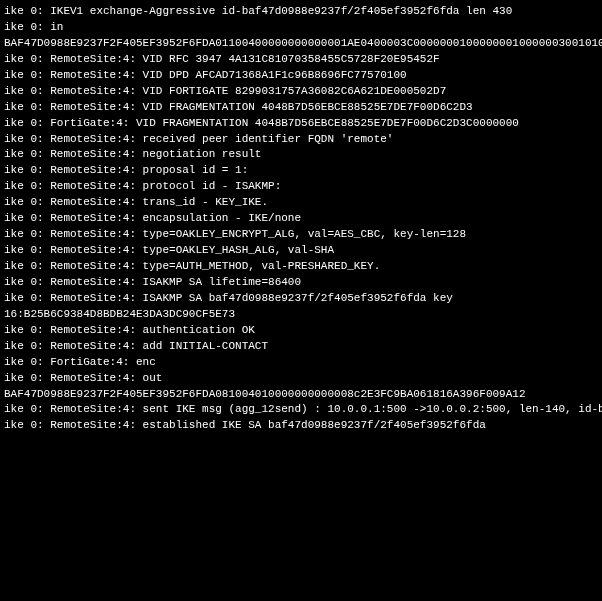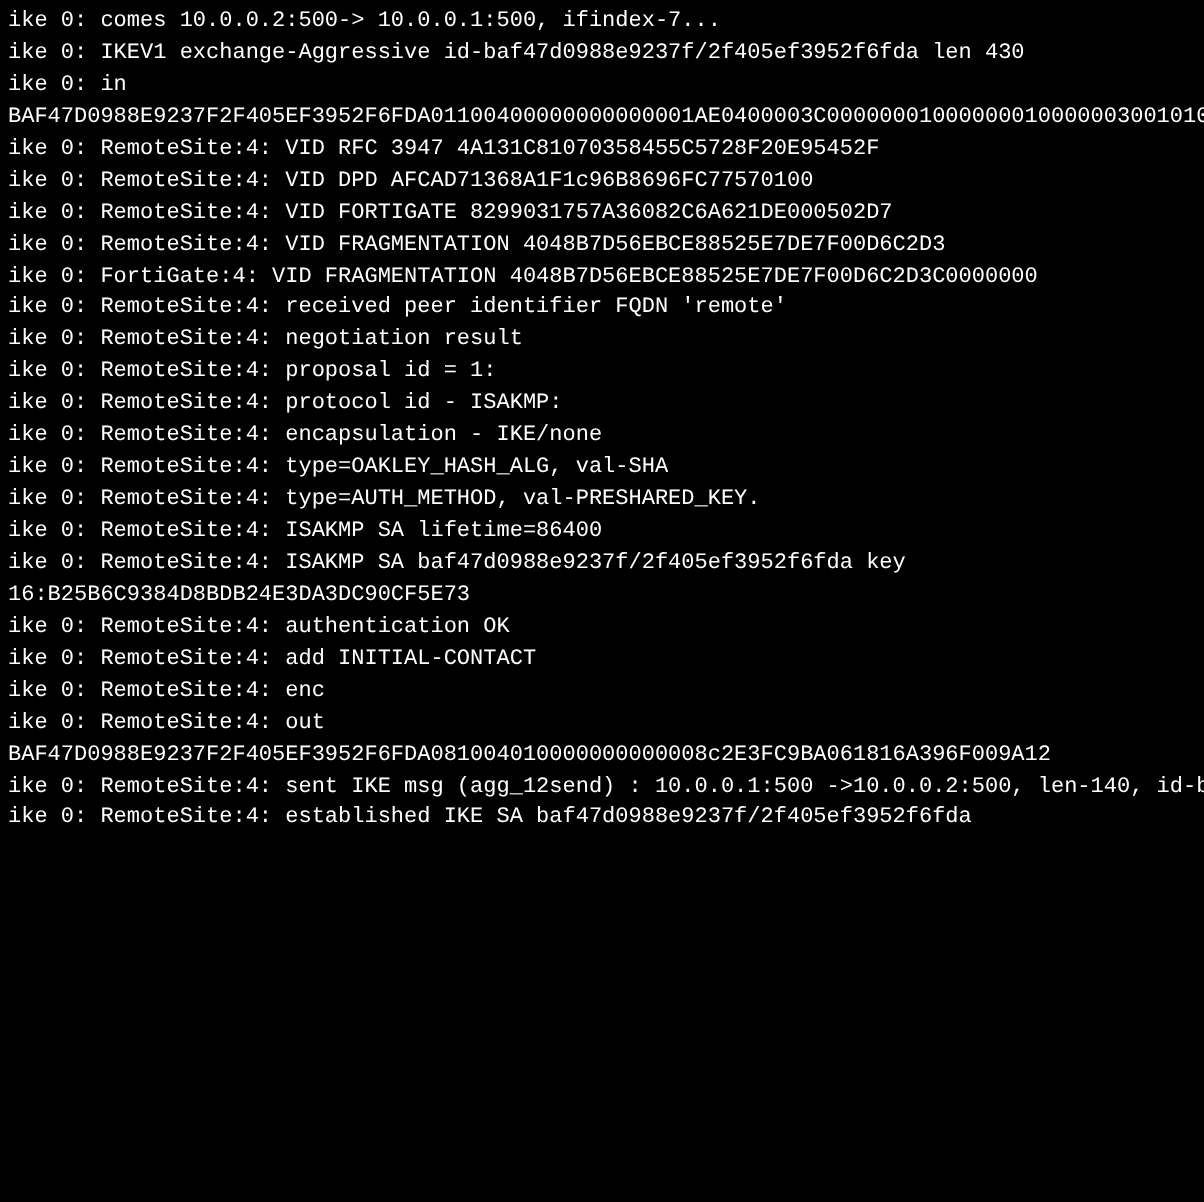--- a/index.html
+++ b/index.html
@@ -24,39 +24,40 @@
     }
     sup {
       font-size: 0.7em;
       vertical-align: super;
     }
   </style>
 </head>
 <body>
 
 <div>
-  <span class="log-line">ike 0: comes 10.0.0.2:500-&gt; 10.0.0.1:500, ifindex-7...</span>
   <span class="log-line">ike 0: IKEV1 exchange-Aggressive id-baf47d0988e9237f/2f405ef3952f6fda len 430</span>
   <span class="log-line">ike 0: in</span>
   <span class="log-line">BAF47D0988E9237F2F405EF3952F6FDA01100400000000000001AE0400003C00000001000000010000003001010000</span>
   <span class="log-line">ike 0: RemoteSite:4: VID RFC 3947 4A131C81070358455C5728F20E95452F</span>
   <span class="log-line">ike 0: RemoteSite:4: VID DPD AFCAD71368A1F1c96B8696FC77570100</span>
   <span class="log-line">ike 0: RemoteSite:4: VID FORTIGATE 8299031757A36082C6A621DE000502D7</span>
   <span class="log-line">ike 0: RemoteSite:4: VID FRAGMENTATION 4048B7D56EBCE88525E7DE7F00D6C2D3</span>
   <span class="log-line">ike 0: FortiGate:4: VID FRAGMENTATION 4048B7D56EBCE88525E7DE7F00D6C2D3C0000000</span>
   <span class="log-line">ike 0: RemoteSite:4: received peer identifier FQDN 'remote'</span>
   <span class="log-line">ike 0: RemoteSite:4: negotiation result</span>
   <span class="log-line">ike 0: RemoteSite:4: proposal id = 1:</span>
   <span class="log-line">ike 0: RemoteSite:4:    protocol id - ISAKMP:</span>
+  <span class="log-line">ike 0: RemoteSite:4:        trans_id - KEY_IKE.</span>
   <span class="log-line">ike 0: RemoteSite:4:        encapsulation - IKE/none</span>
+  <span class="log-line">ike 0: RemoteSite:4:            type=OAKLEY_ENCRYPT_ALG,  val=AES_CBC, key-len=128</span>
   <span class="log-line">ike 0: RemoteSite:4:            type=OAKLEY_HASH_ALG, val-SHA</span>
   <span class="log-line">ike 0: RemoteSite:4:            type=AUTH_METHOD, val-PRESHARED_KEY.</span>
   <span class="log-line">ike 0: RemoteSite:4: ISAKMP SA lifetime=86400</span>
   <span class="log-line">ike 0: RemoteSite:4: ISAKMP SA baf47d0988e9237f/2f405ef3952f6fda key</span>
   <span class="log-line">16:B25B6C9384D8BDB24E3DA3DC90CF5E73</span>
   <span class="log-line">ike 0: RemoteSite:4: authentication OK</span>
   <span class="log-line">ike 0: RemoteSite:4: add INITIAL-CONTACT</span>
-  <span class="log-line">ike 0: RemoteSite:4: enc</span>
+  <span class="log-line">ike 0: FortiGate:4: enc</span>
   <span class="log-line">ike 0: RemoteSite:4: out</span>
   <span class="log-line">BAF47D0988E9237F2F405EF3952F6FDA081004010000000000008c2E3FC9BA061816A396F009A12</span>
   <span class="log-line">ike 0: RemoteSite:4: sent IKE msg (agg_12send) : 10.0.0.1:500 -&gt;10.0.0.2:500, len-140, id-baf47d0988e9237f/2</span>
   <span class="log-line">ike 0: RemoteSite:4: established IKE SA baf47d0988e9237f/2f405ef3952f6fda</span>
 </div>
 
 </body></html>

